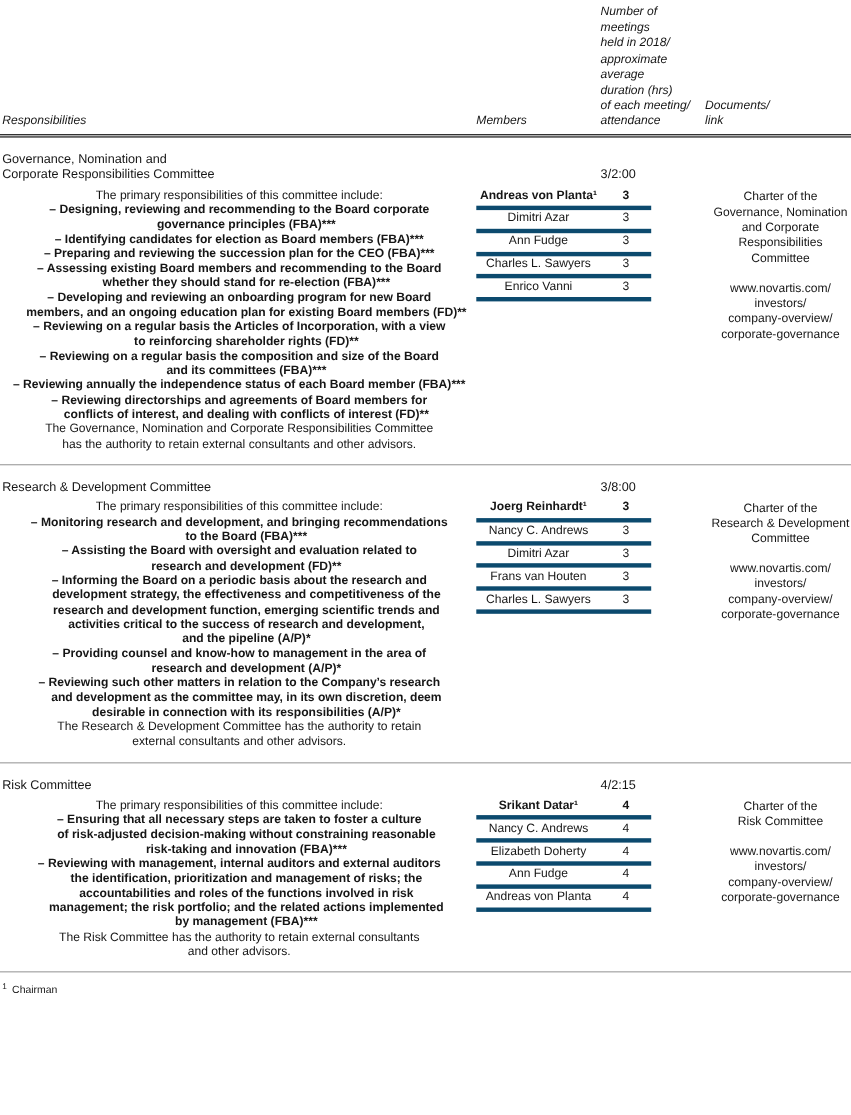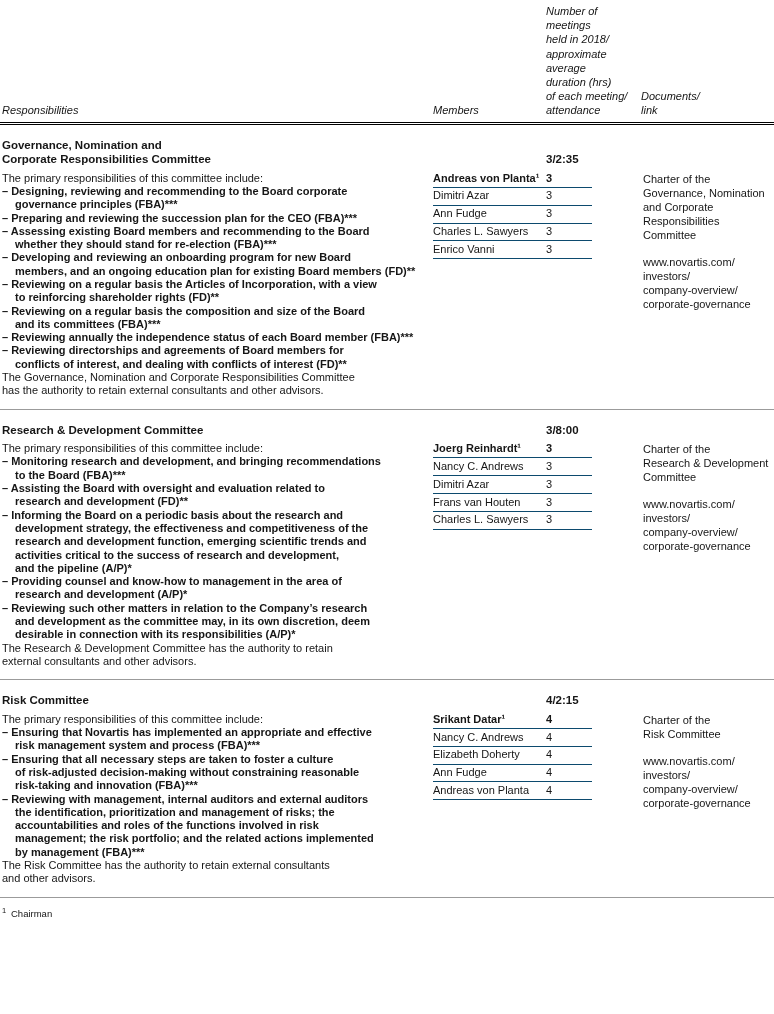--- a/index.html
+++ b/index.html
@@ -12,30 +12,30 @@
   }
 
   
   .hdr-grid{display:grid;grid-template-columns:431px 113px 95px 133px;align-items:end;padding-top:4px;}
   .hdr-cell{white-space:pre-line;line-height:14.2px;padding-bottom:4px;font-style:italic;}
   .thick-rule{border-top:3px double #000;margin-left:-2px;width:774px;}
 
   
   section{padding-top:13px;}
   .title-row{display:grid;grid-template-columns:431px 113px 1fr;align-items:end;
-    font-weight:bold;font-size:11.5px;line-height:14.5px;}
+    font-weight:normal;font-size:11.5px;line-height:14.5px;}
   .title-row .title{white-space:pre-line;}
-  .body-grid{display:grid;grid-template-columns:431px 210px 133px;margin-top:5px;padding-bottom:11px;}
+  .body-grid{display:grid;grid-template-columns:431px 210px 133px;margin-top:5px;padding-bottom:11px;text-align:center;}
   .resp-intro{white-space:pre-line;}
   .resp-item{white-space:pre-line;padding-left:13px;text-indent:-13px;font-weight:bold;}
   .resp-closing{white-space:pre-line;}
 
   
   .members{width:159px;}
-  .member-row{display:flex;border-bottom:1px solid #0c4a6e;padding:1.5px 0 2px;}
+  .member-row{display:flex;border-bottom:4px solid #0c4a6e;padding:1.5px 0 2px;}
   .member-row:first-of-type{font-weight:bold;padding-top:0;}
   .m-name{flex:0 0 113px;}
   .m-att{flex:1;}
 
   
   .docs .charter{white-space:pre-line;line-height:14px;}
   .docs .link{white-space:pre-line;line-height:14px;margin-top:13px;}
 
   .section-rule{border-top:1px solid #9b9b9b;margin-left:-2px;width:774px;}
 
@@ -62,29 +62,30 @@
     <div class="hdr-cell">Documents/
 link</div>
   </div>
   <div class="thick-rule"></div>
 
   <section>
     <div class="title-row">
       <div class="title">Governance, Nomination and
 Corporate Responsibilities Committee</div>
       <div></div>
-      <div class="meet">3/2:35</div>
+      <div class="meet">3/2:00</div>
     </div>
     <div class="body-grid">
       <div class="resp">
         <div class="resp-intro">The primary responsibilities of this committee include:</div>
         <div>
 
         <div class="resp-item">– Designing, reviewing and recommending to the Board corporate
 governance principles (FBA)***</div>
+            <div class="resp-item">– Identifying candidates for election as Board members (FBA)***</div>
             <div class="resp-item">– Preparing and reviewing the succession plan for the CEO (FBA)***</div>
             <div class="resp-item">– Assessing existing Board members and recommending to the Board
 whether they should stand for re-election (FBA)***</div>
             <div class="resp-item">– Developing and reviewing an onboarding program for new Board
 members, and an ongoing education plan for existing Board members (FD)**</div>
             <div class="resp-item">– Reviewing on a regular basis the Articles of Incorporation, with a view
 to reinforcing shareholder rights (FD)**</div>
             <div class="resp-item">– Reviewing on a regular basis the composition and size of the Board
 and its committees (FBA)***</div>
             <div class="resp-item">– Reviewing annually the independence status of each Board member (FBA)***</div>
@@ -213,22 +214,20 @@
     <div class="title-row">
       <div class="title">Risk Committee</div>
       <div></div>
       <div class="meet">4/2:15</div>
     </div>
     <div class="body-grid">
       <div class="resp">
         <div class="resp-intro">The primary responsibilities of this committee include:</div>
         <div>
 
-        <div class="resp-item">– Ensuring that Novartis has implemented an appropriate and effective
-risk management system and process (FBA)***</div>
             <div class="resp-item">– Ensuring that all necessary steps are taken to foster a culture
 of risk-adjusted decision-making without constraining reasonable
 risk-taking and innovation (FBA)***</div>
             <div class="resp-item">– Reviewing with management, internal auditors and external auditors
 the identification, prioritization and management of risks; the
 accountabilities and roles of the functions involved in risk
 management; the risk portfolio; and the related actions implemented
 by management (FBA)***</div>
           </div>
         <div class="resp-closing">The Risk Committee has the authority to retain external consultants

